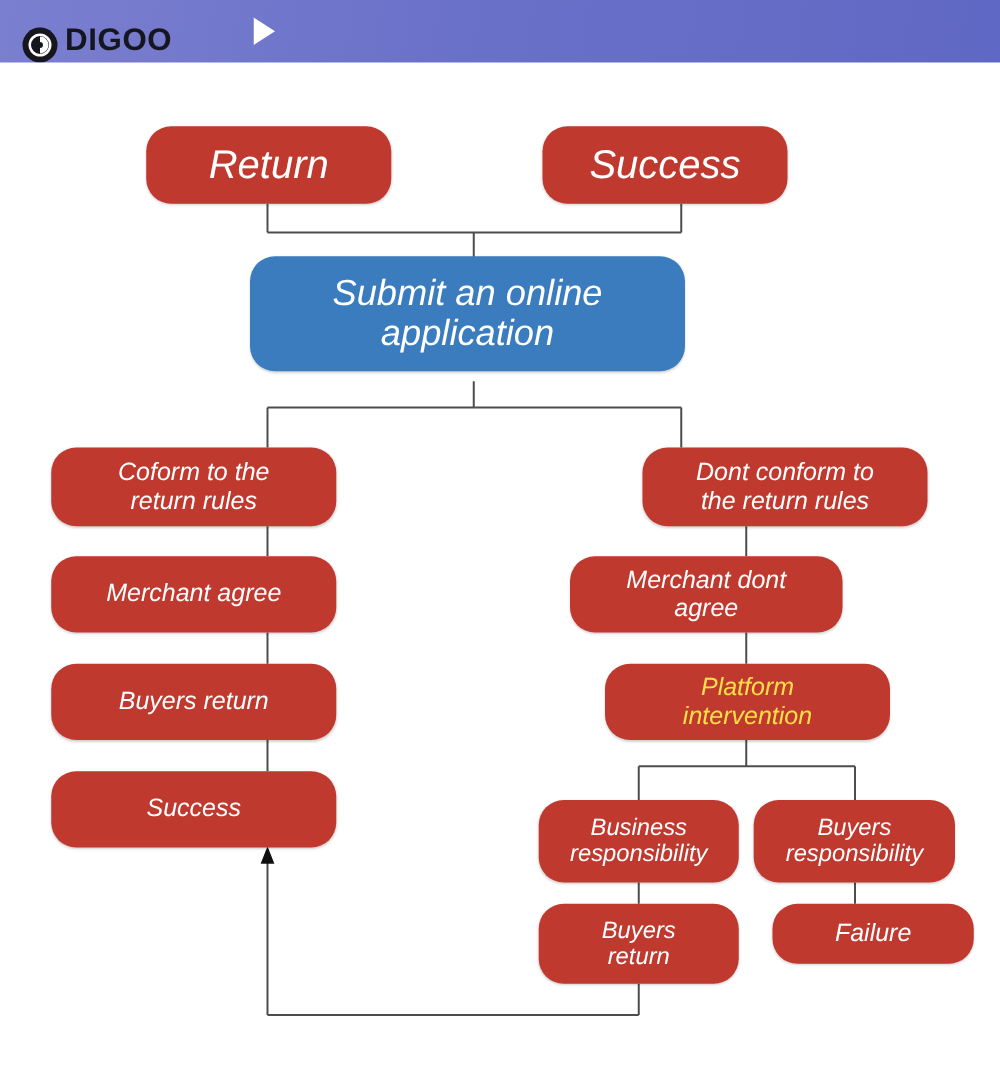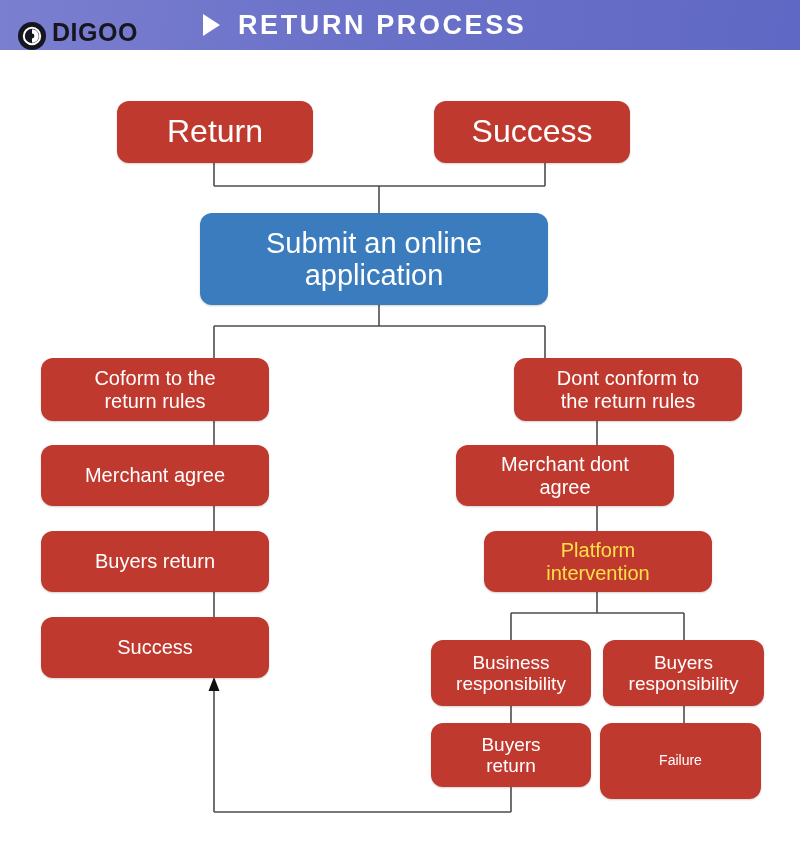--- a/index.html
+++ b/index.html
@@ -74,28 +74,29 @@
     pointer-events: none;
   }
 
   
   .node {
     position: absolute;
     display: flex;
     align-items: center;
     justify-content: center;
     text-align: center;
-    border-radius: 12px;
+    border-radius: 20px;
     color: #ffffff;
     font-family: "Liberation Sans", sans-serif;
     font-weight: 400;
     line-height: 1.12;
     padding: 2px 8px;
     box-shadow: 0 1px 2px rgba(0,0,0,0.18);
     white-space: pre-line;
+    font-style: italic;
   }
   .node.red  { background: #c0392f; }
   .node.blue { background: #3a7cbe; }
   .node.dark-text { color: #fde047; }
 </style>
 </head>
 <body>
 
 <div id="page">
 
@@ -106,21 +107,20 @@
         <circle cx="16" cy="16" r="14" fill="#16161e"></circle>
         <circle cx="16" cy="16" r="8.2" fill="none" stroke="#ffffff" stroke-width="2"></circle>
         <path d="M16 9.2 A6.8 6.8 0 0 1 16 22.8 L16 16 Z" fill="#ffffff"></path>
         <circle cx="16" cy="16" r="2.4" fill="#16161e"></circle>
       </svg>
       <span id="logo-text">DIGOO</span>
     </div>
 
     <div id="header-play"></div>
 
-    <div id="header-title">RETURN PROCESS</div>
   </div>
 
   <svg id="connectors" viewBox="0 0 800 866">
     <g stroke="#4d4d4d" stroke-width="1.6" fill="none" shape-rendering="geometricPrecision">
 
       <path d="M214 163 L214 186"></path>
       <path d="M545 163 L545 186"></path>
       <path d="M214 186 L545 186"></path>
       <path d="M379 186 L379 213"></path>
 
@@ -148,21 +148,21 @@
       <path d="M511 812 L214 812"></path>
       <path d="M214 812 L214 688"></path>
     </g>
     <polygon points="214,677 208.5,691 219.5,691" fill="#101010"></polygon>
   </svg>
 
   <div class="node red" style="left:117px; top:101px; width:196px; height:62px; font-size:32px;">Return</div>
 
   <div class="node red" style="left:434px; top:101px; width:196px; height:62px; font-size:32px;">Success</div>
 
-  <div class="node blue" style="left:200px; top:213px; width:348px; height:92px; font-size:29px;">Submit an online
+  <div class="node blue" style="left:200px; top:205px; width:348px; height:92px; font-size:29px;">Submit an online
 application</div>
 
   <div class="node red" style="left:41px; top:358px; width:228px; height:63px; font-size:20px;">Coform to the
 return rules</div>
 
   <div class="node red" style="left:41px; top:445px; width:228px; height:61px; font-size:20px;">Merchant agree</div>
 
   <div class="node red" style="left:41px; top:531px; width:228px; height:61px; font-size:20px;">Buyers return</div>
 
   <div class="node red" style="left:41px; top:617px; width:228px; height:61px; font-size:20px;">Success</div>
@@ -178,15 +178,15 @@
 
   <div class="node red" style="left:431px; top:640px; width:160px; height:66px; font-size:19px;">Business
 responsibility</div>
 
   <div class="node red" style="left:603px; top:640px; width:161px; height:66px; font-size:19px;">Buyers
 responsibility</div>
 
   <div class="node red" style="left:431px; top:723px; width:160px; height:64px; font-size:19px;">Buyers
 return</div>
 
-  <div class="node red" style="left:600px; top:723px; width:161px; height:76px; font-size:14px;">Failure</div>
+  <div class="node red" style="left:618px; top:723px; width:161px; height:48px; font-size:20px;">Failure</div>
 
 </div>
 
 </body></html>

